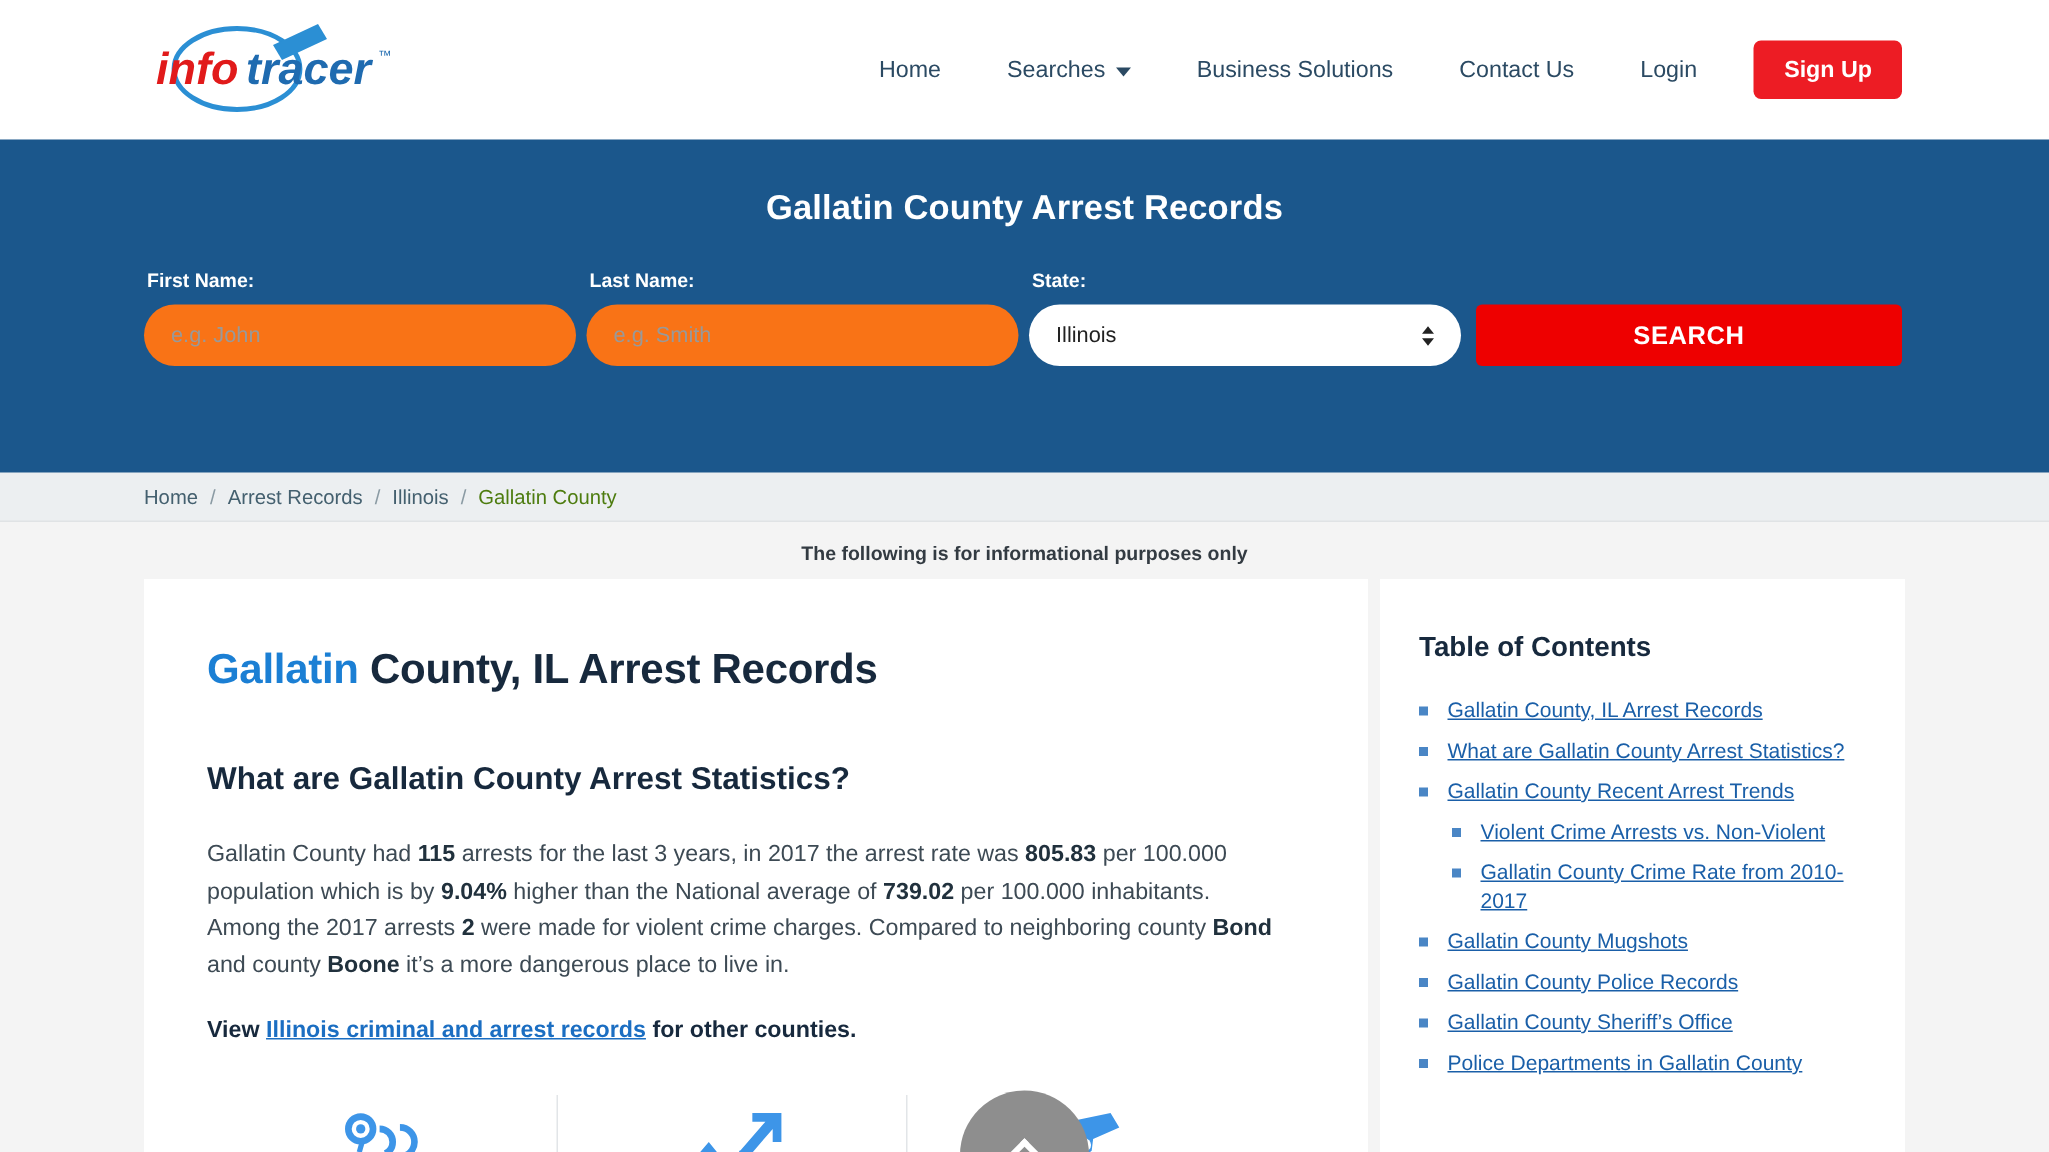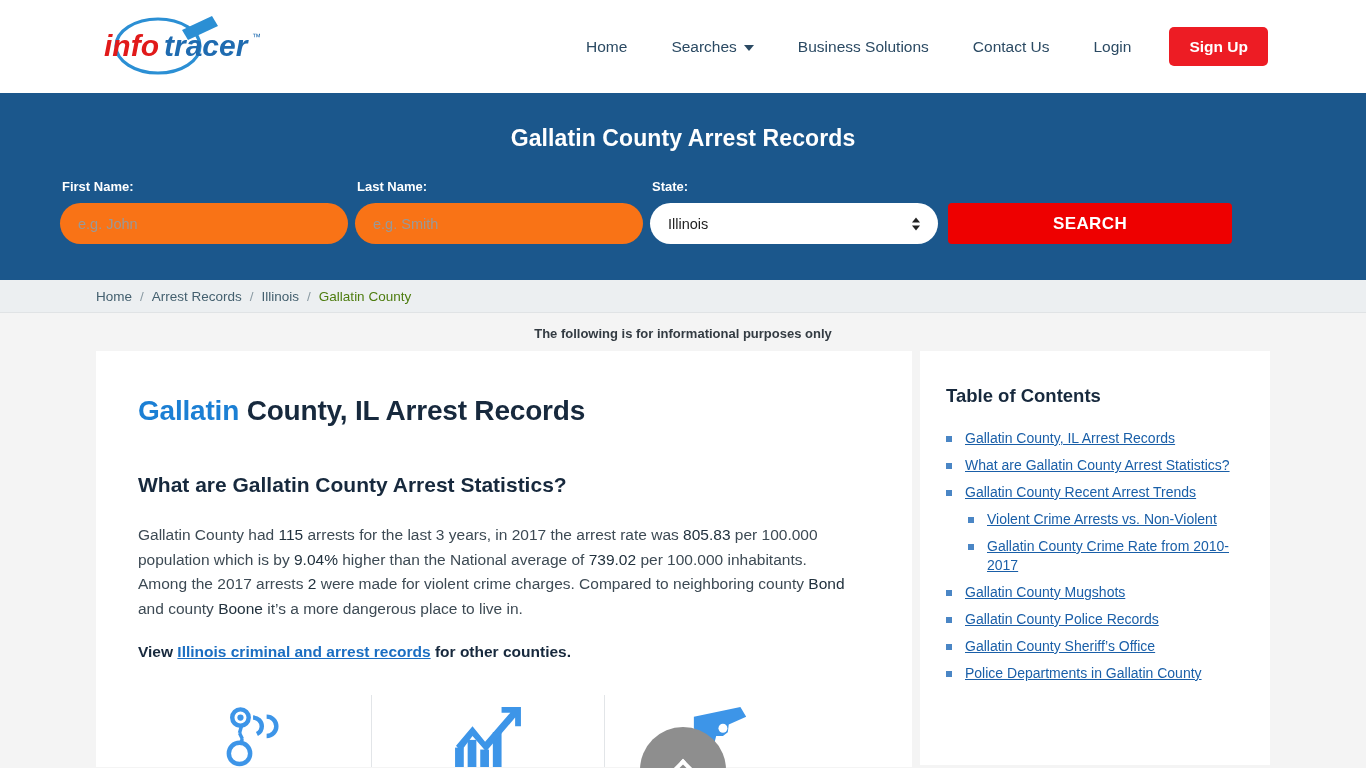--- a/index.html
+++ b/index.html
@@ -67,22 +67,22 @@
     height: 39px;
     margin-left: 16px;
     cursor: pointer;
     font-family: "Liberation Sans", sans-serif;
     white-space: nowrap;
   }
 
   
   .search-banner {
     background: #1b578c;
-    height: 187px;
-    padding: 0 60px;
+    height: 222px;
+    padding: 0 96px;
     position: relative;
   }
   .banner-title {
     text-align: center;
     color: #ffffff;
     font-size: 23px;
     font-weight: bold;
     padding-top: 32px;
     letter-spacing: 0.1px;
   }
@@ -235,21 +235,21 @@
     margin-bottom: 26px;
   }
 
   .stat-para {
     font-size: 15.5px;
     line-height: 24.5px;
     color: #3d4a54;
     margin-bottom: 22px;
     max-width: 720px;
   }
-  .stat-para b { color: #21313d; font-weight: normal; }
+  .stat-para b { color: #21313d; font-weight: bold; }
 
   .view-line {
     font-size: 15.5px;
     font-weight: bold;
     color: #17293d;
     margin-bottom: 34px;
   }
   .inline-link {
     color: #1b6ec2;
     text-decoration: underline;

